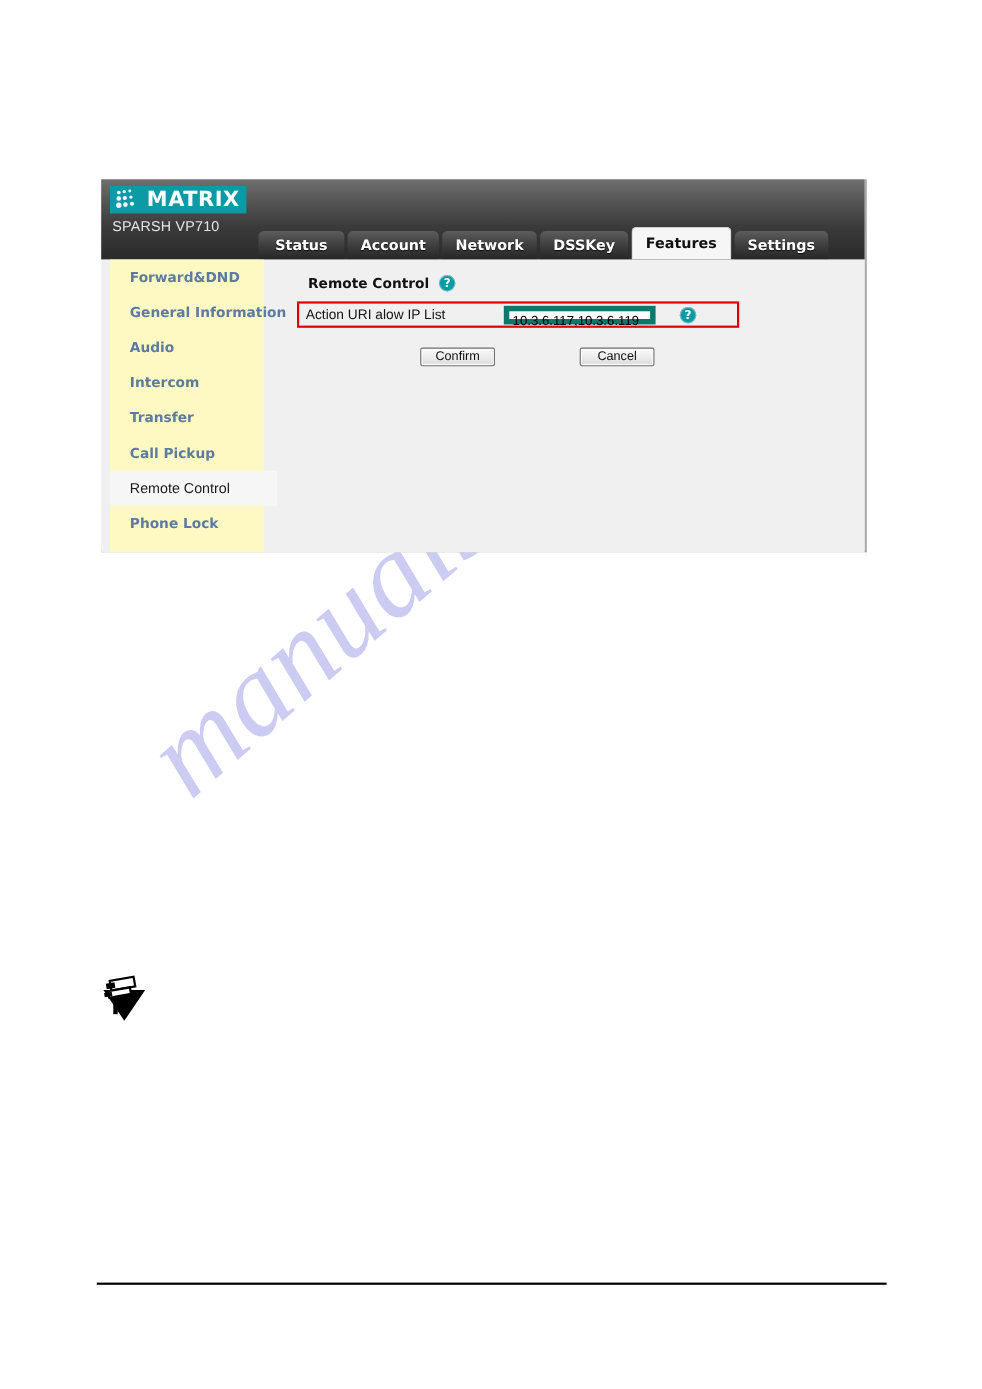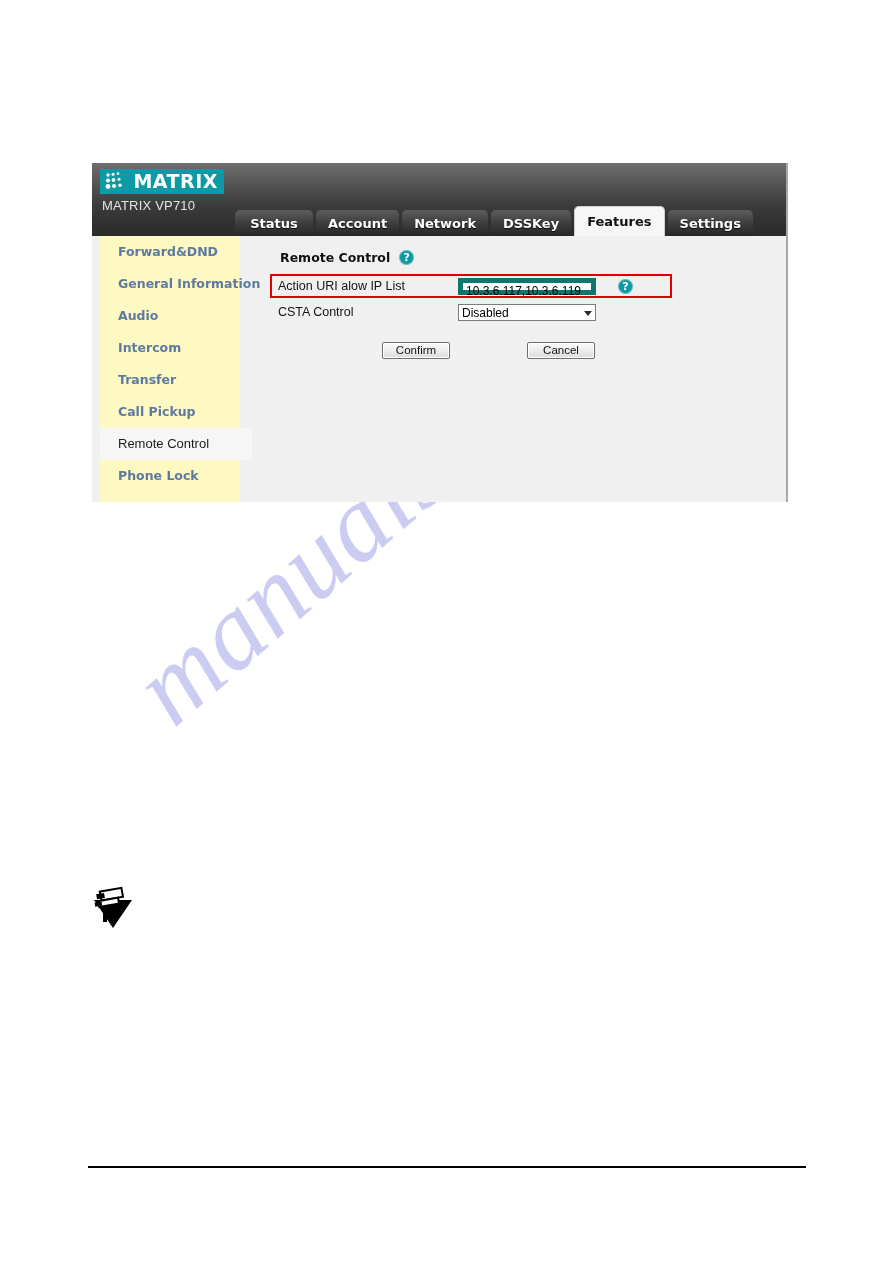--- a/index.html
+++ b/index.html
@@ -342,21 +342,21 @@
                 <circle cx="9.5" cy="9" r="1.9"></circle>
                 <circle cx="15" cy="8.2" r="1.5"></circle>
               <circle cx="4" cy="15.5" r="2.4"></circle>
                 <circle cx="10" cy="15" r="2.1"></circle>
                 <circle cx="16" cy="14.3" r="1.8"></circle>
             </g>
           </svg>
         </span>
         <span class="brand-word">MATRIX</span>
       </div>
-      <span class="brand-model">MATRIX VP710</span>
+      <span class="brand-model">SPARSH VP710</span>
     </div>
 
     <div class="tab-bar">
       <div class="tab">Status</div>
       <div class="tab">Account</div>
       <div class="tab">Network</div>
       <div class="tab">DSSKey</div>
       <div class="tab active">Features</div>
       <div class="tab">Settings</div>
     </div>
@@ -384,27 +384,20 @@
 
       <div class="form-rows">
         <div class="red-box"></div>
 
         <div class="form-row">
           <span class="row-label">Action URI alow IP List</span>
           <div class="text-input">10.3.6.117,10.3.6.119</div>
           <span class="help-icon row-help">?</span>
         </div>
 
-        <div class="form-row">
-          <span class="row-label">CSTA Control</span>
-          <div class="select-box">
-            <span>Disabled</span>
-            <span class="select-arrow"></span>
-          </div>
-        </div>
       </div>
 
       <div class="button-row">
         <div class="ui-button">Confirm</div>
         <div class="ui-button cancel">Cancel</div>
       </div>
 
     </div>
   </div>
 </div>

